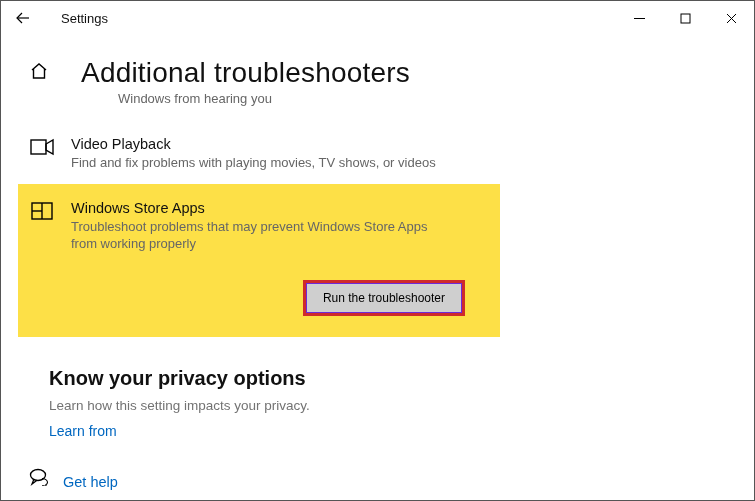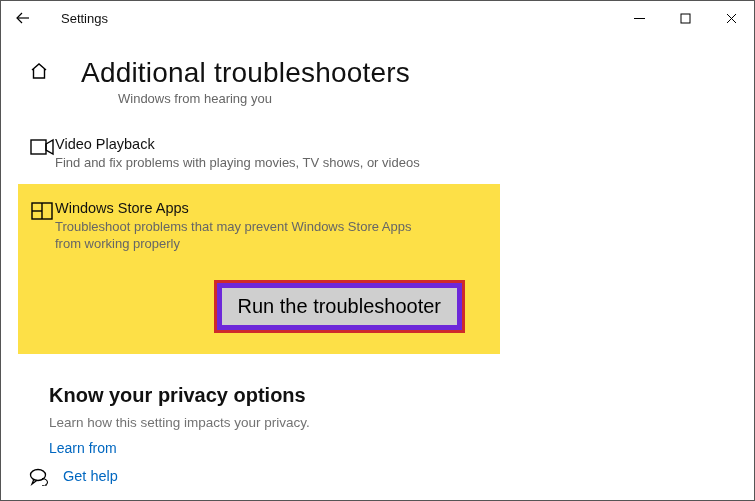--- a/index.html
+++ b/index.html
@@ -60,20 +60,21 @@
   .sub-crumb {
     font-size: 13px;
     color: #666;
     padding: 2px 0 0 69px;
     margin-left: 48px;
   }
   .item {
     display: flex;
     align-items: flex-start;
     padding: 12px 24px 12px 28px;
+    gap: 16px;
   }
   .item .icon-col { width: 26px; flex: 0 0 26px; padding-top: 2px; display:flex; justify-content:center;}
   .item .text-col { flex: 1; }
   .item-title {
     font-size: 14.5px;
     color: #111;
   }
   .item-desc {
     font-size: 13px;
     color: #666;
@@ -90,23 +91,23 @@
     padding-left: 11px;
   }
   .run-btn-wrap {
     display: flex;
     justify-content: flex-end;
     margin-top: 30px;
     padding-right: 14px;
   }
   .run-btn {
     background: #cfcfcf;
-    border: 5px solid #6d28d9;
+    border: 1px solid #6d28d9;
     padding: 7px 16px;
-    font-size: 20px;
+    font-size: 12px;
     font-family: inherit;
     outline: 3px solid #cf2a2a;
     outline-offset: 0;
   }
   .privacy-section {
     padding: 30px 8px 0 28px;
     margin-left: 20px;
   }
   .privacy-heading {
     font-size: 20px;
@@ -122,21 +123,21 @@
     color: #0067c0;
     font-size: 14px;
     margin-top: 10px;
     display: inline-block;
   }
   .get-help-row {
     position: absolute;
     left: 28px;
     bottom: 10px;
     display: flex;
-    align-items: flex-start;
+    align-items: flex-end;
     gap: 14px;
   }
   .get-help-row .link { margin-top: 0; font-size: 14.5px; }
   .first-item { margin-top: 18px; }
 </style>
 </head>
 <body>
 
 <div class="titlebar">
   <div class="back-btn">

